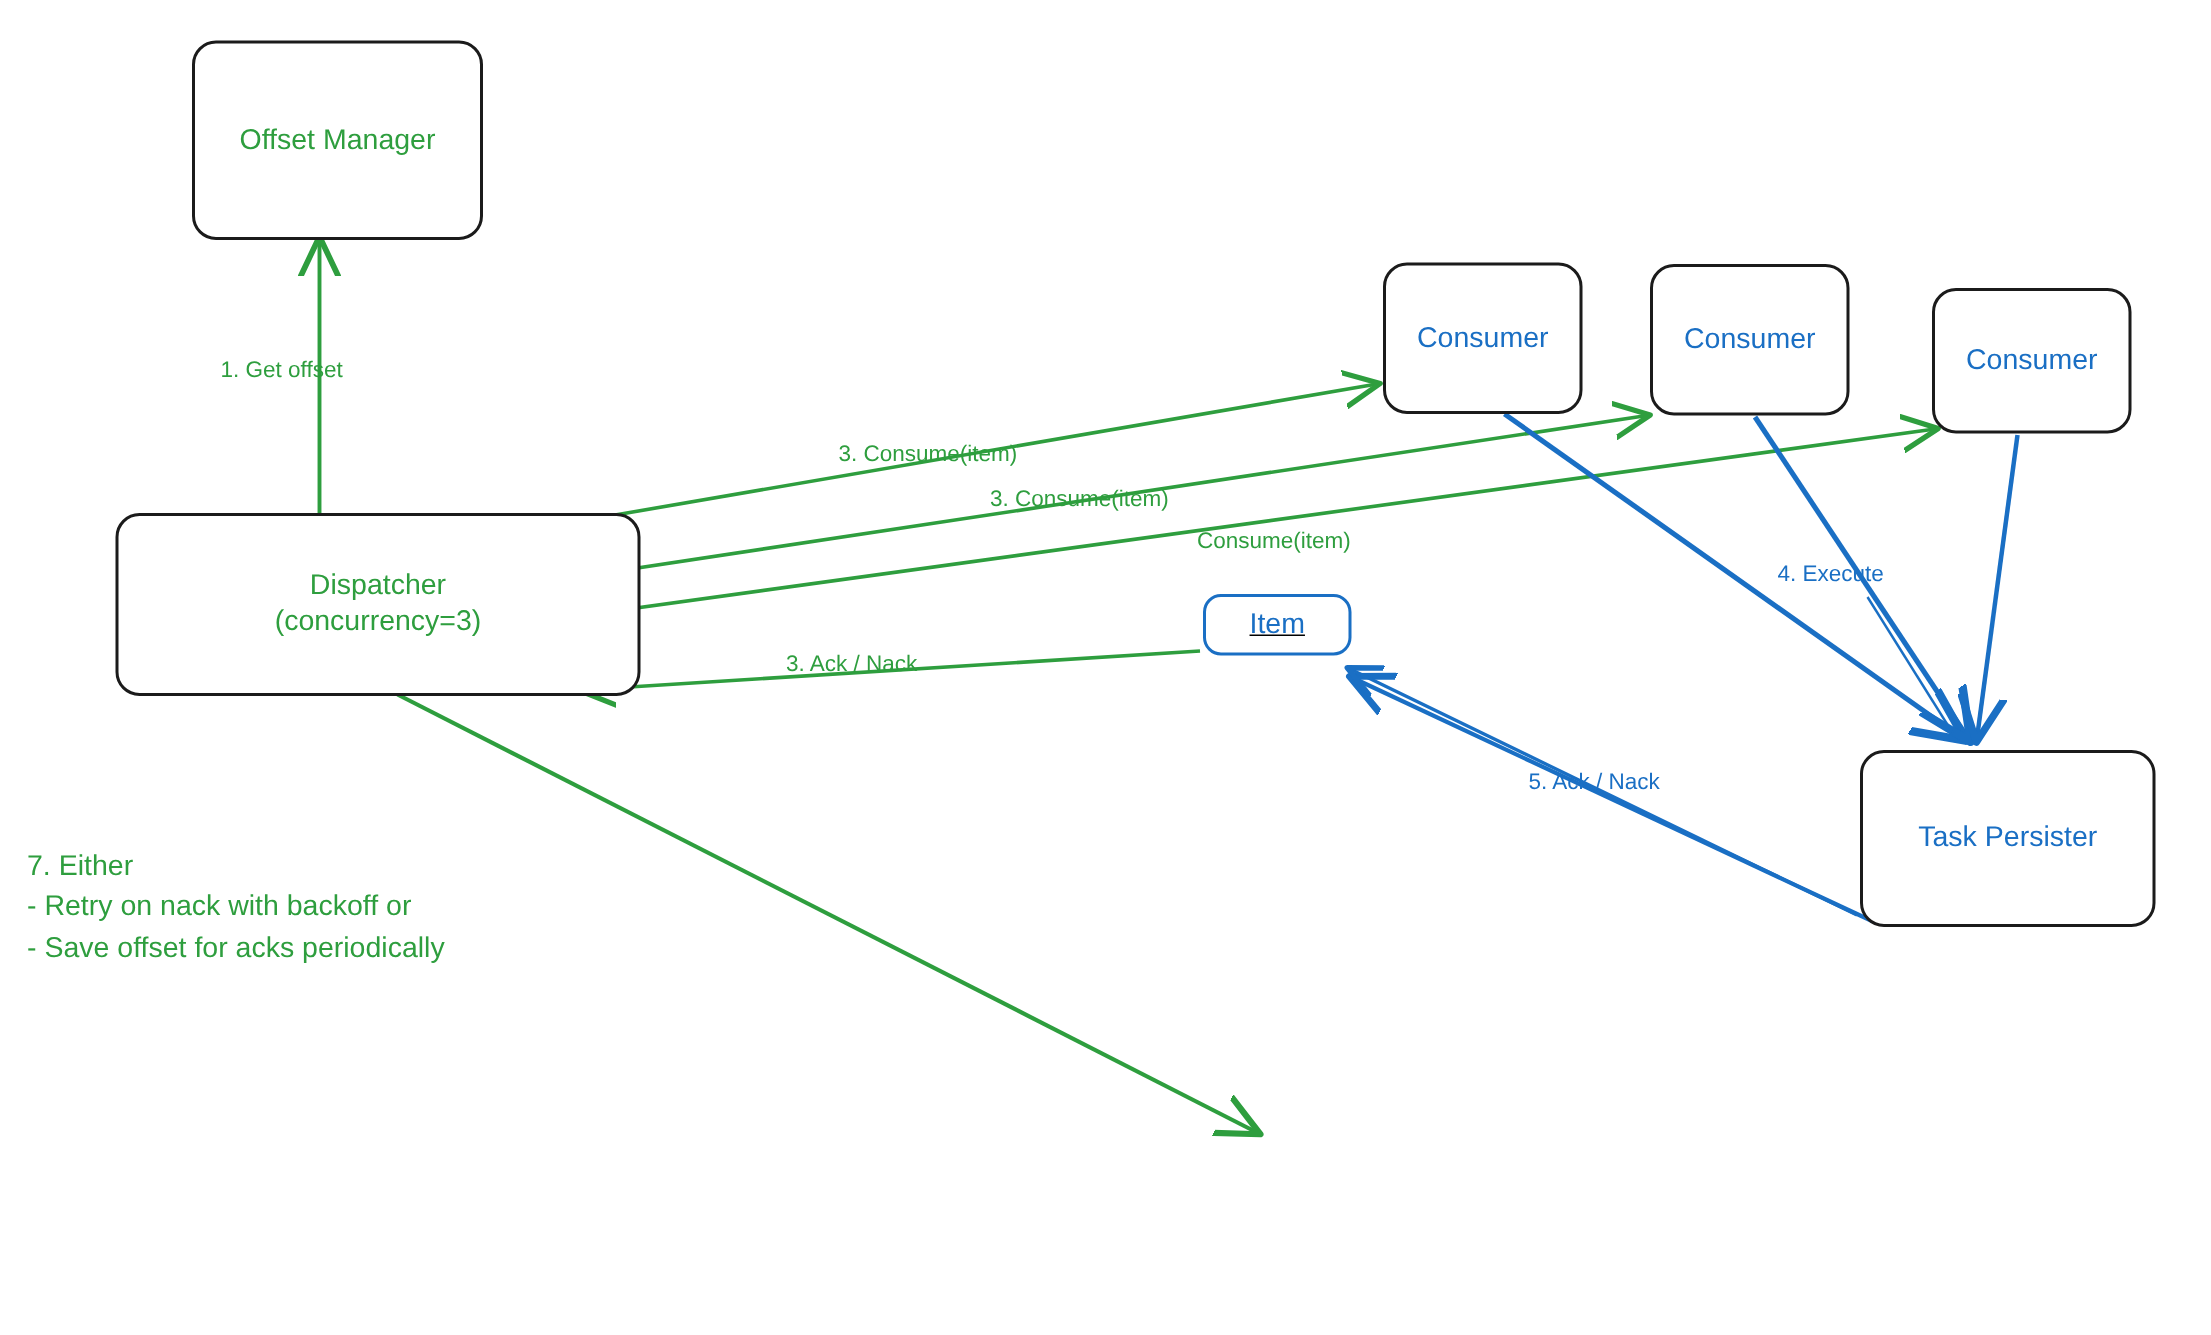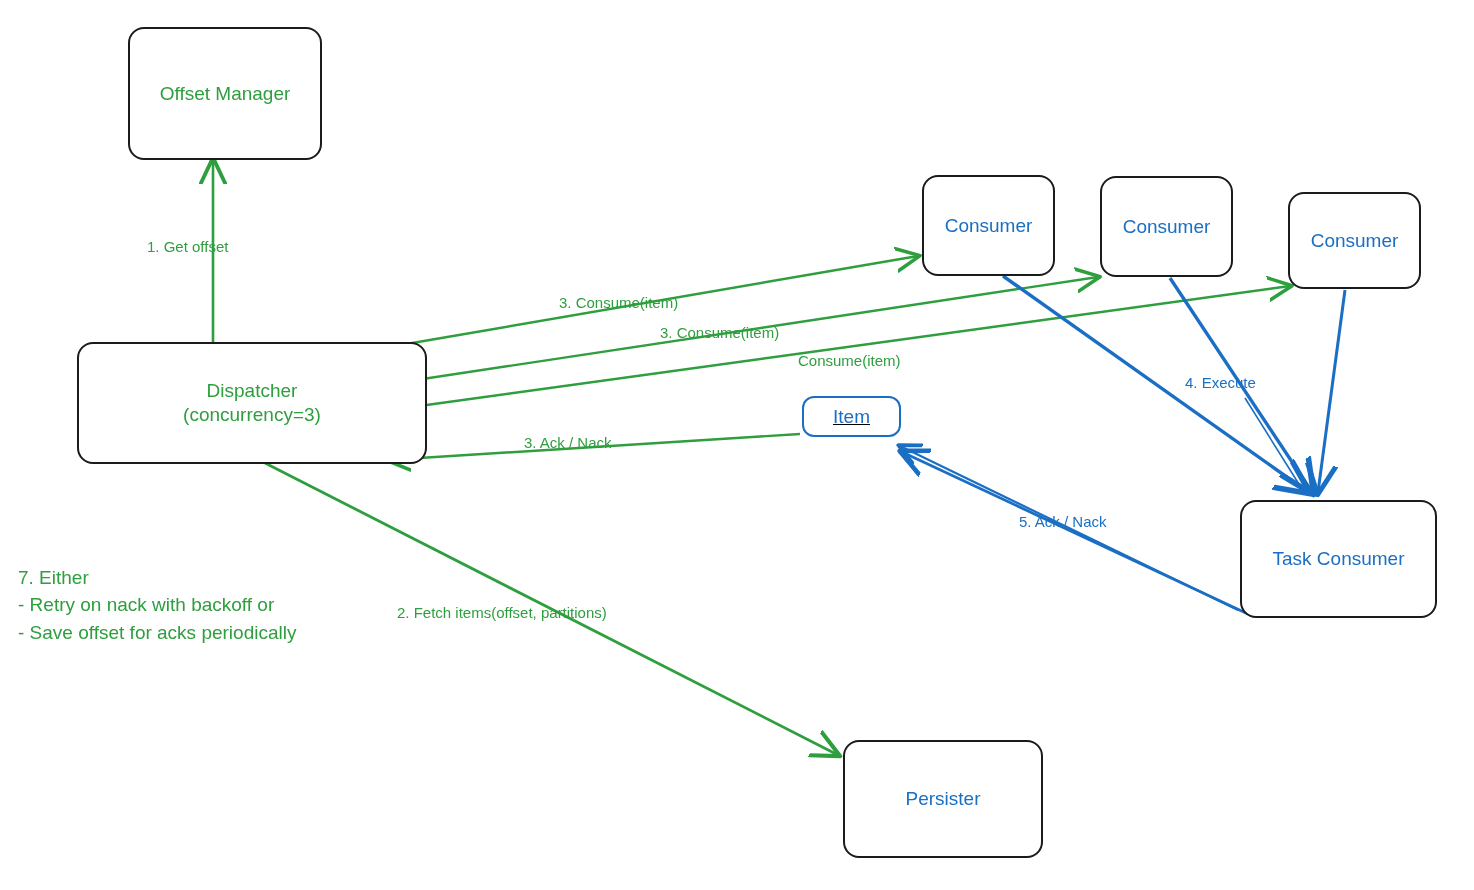--- a/index.html
+++ b/index.html
@@ -121,34 +121,28 @@
 
   <div class="node node-black" style="left:1288px; top:192px; width:133px; height:97px;">
     <span class="node-label blue-text">Consumer</span>
   </div>
 
   <div class="node node-blue" style="left:802px; top:396px; width:99px; height:41px;text-decoration:underline;">
     <span class="node-label blue-text">Item</span>
   </div>
 
   <div class="node node-black" style="left:1240px; top:500px; width:197px; height:118px;">
-    <span class="node-label blue-text">Task Consumer</span>
+    <span class="node-label blue-text">Task Persister</span>
   </div>
 
-  <div class="node node-black" style="left:843px; top:740px; width:200px; height:118px;">
-    <span class="node-label blue-text">Persister</span>
-  </div>
 
   <div class="edge-label green-text" style="left:147px; top:238px;">
     <span>1. Get offset</span>
   </div>
 
-  <div class="edge-label green-text" style="left:397px; top:604px;">
-    <span>2. Fetch items(offset, partitions)</span>
-  </div>
 
   <div class="edge-label green-text" style="left:559px; top:294px;">
     <span>3. Consume(item)</span>
   </div>
 
   <div class="edge-label green-text" style="left:660px; top:324px;">
     <span>3. Consume(item)</span>
   </div>
 
   <div class="edge-label green-text" style="left:798px; top:352px;">

